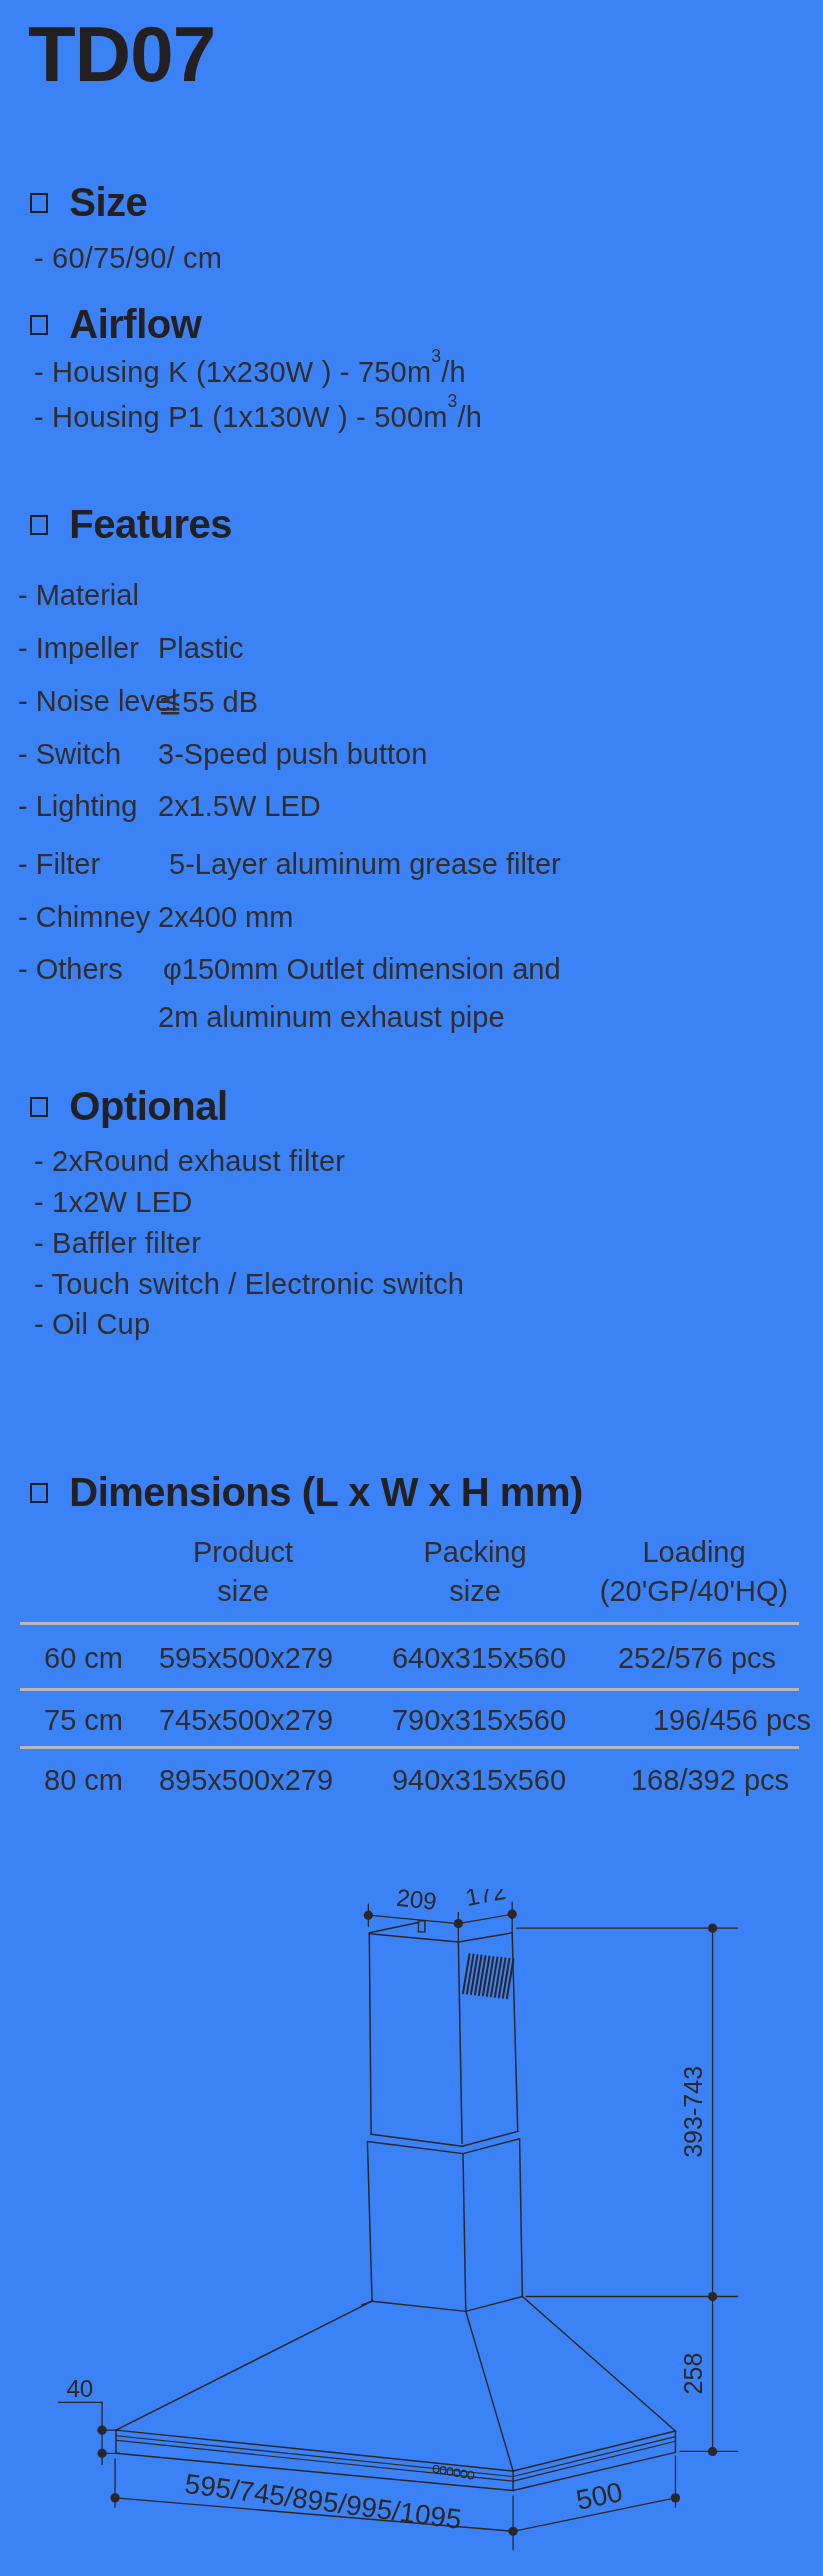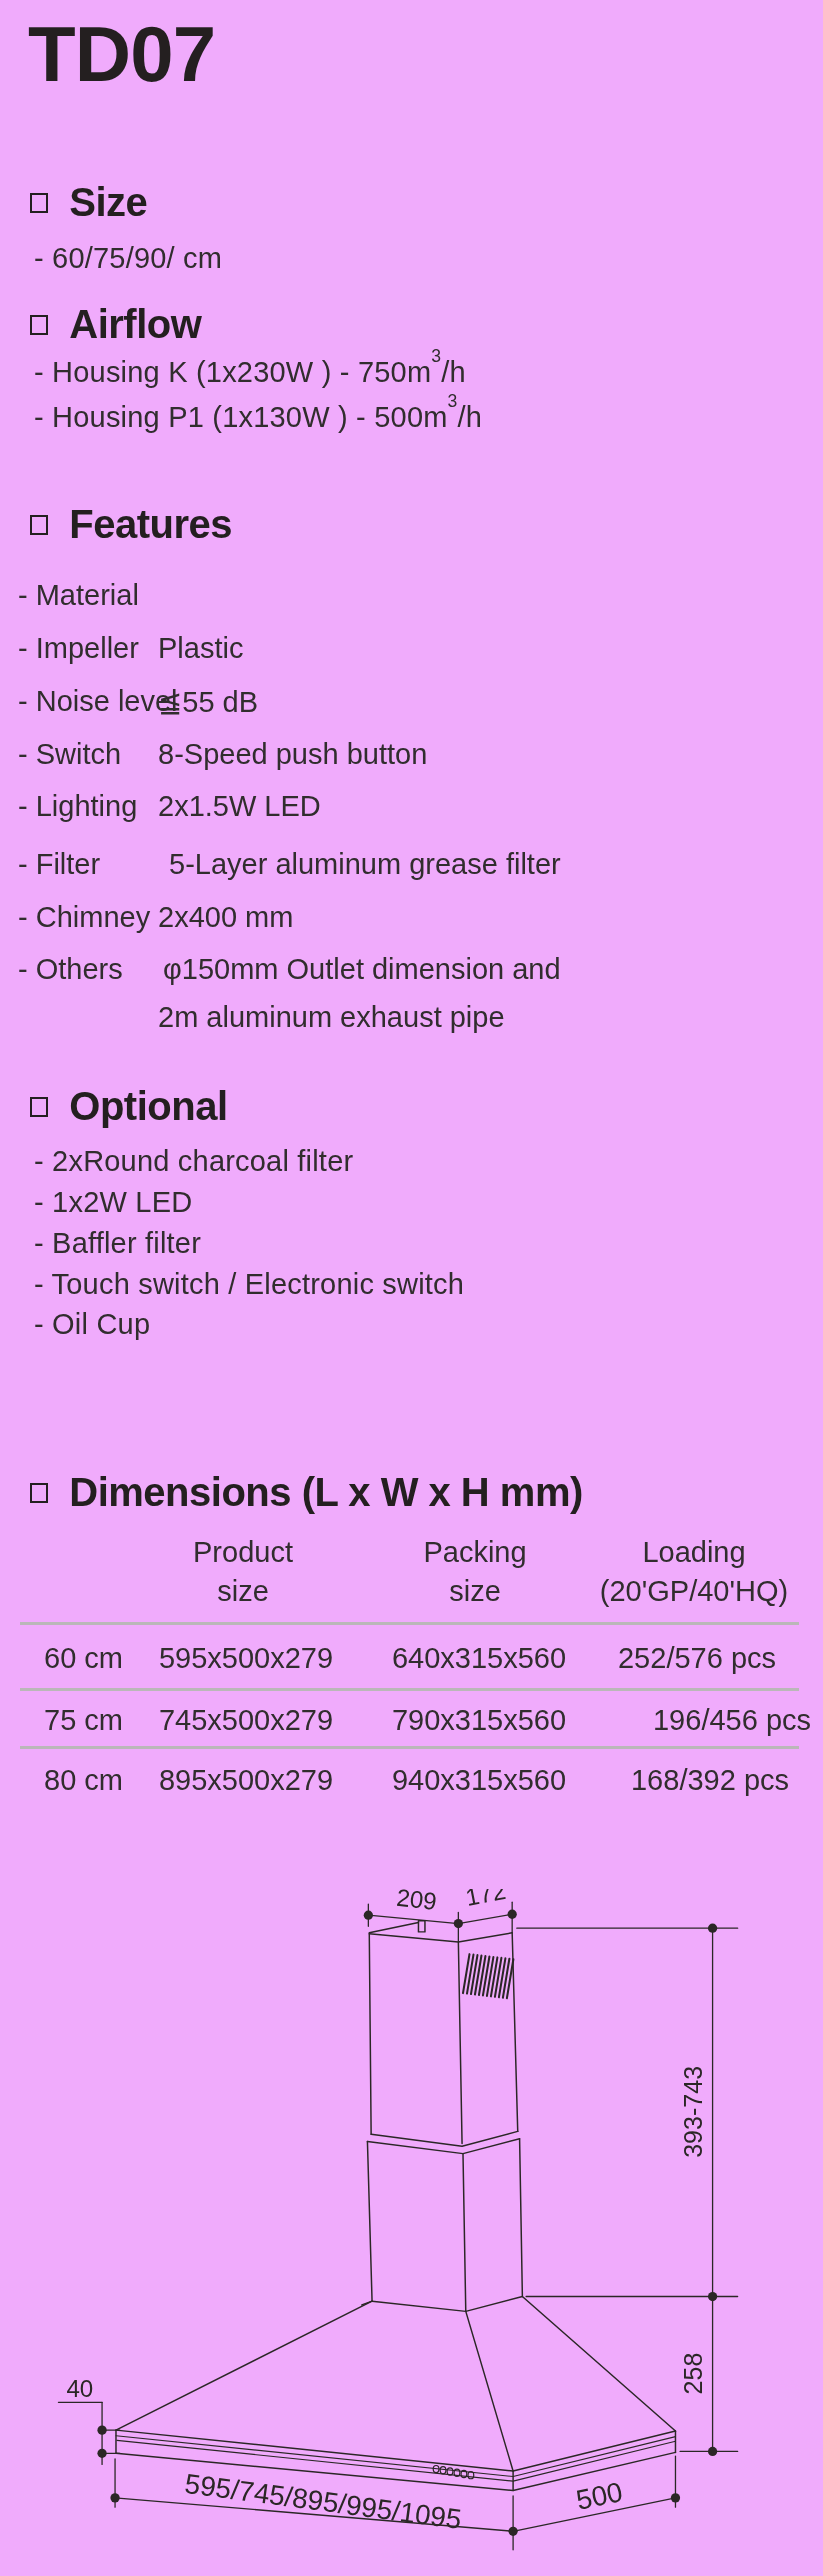--- a/index.html
+++ b/index.html
@@ -1,16 +1,16 @@
 <!DOCTYPE html>
 <html style="font-size:15px"><head>
 <meta charset="utf-8">
 <style>
   html,body{margin:0;padding:0;background:#ffffff;}
-  #page{position:relative;width:823px;height:2576px;background:#f0abfc;overflow:hidden;
+  #page{position:relative;width:823px;height:2576px;background:#3b82f6;overflow:hidden;
         font-family:"Liberation Sans","DejaVu Sans",sans-serif;color:#302c2d;}
   .abs{position:absolute;}
   #title{left:28px;top:15px;font-size:78px;font-weight:700;letter-spacing:-0.9px;color:#241f20;line-height:1;}
   .sec-head{position:absolute;left:30px;display:flex;align-items:center;gap:21.3px;}
   .sec-bullet{width:14px;height:16px;border:2.8px solid #241f20;flex:0 0 auto;margin-top:2.8px;}
   .sec-label{font-size:40px;font-weight:700;color:#241f20;letter-spacing:-0.5px;line-height:1;}
   .item{position:absolute;left:34px;font-size:29px;letter-spacing:0.2px;color:#312d2e;line-height:1.2;white-space:nowrap;}
   .feat-label{position:absolute;left:18px;font-size:29px;color:#312d2e;white-space:nowrap;}
   .feat-value{position:absolute;left:158px;font-size:29px;color:#312d2e;white-space:nowrap;}
   sup.cube{font-size:17.6px;position:relative;top:-9.3px;}
@@ -43,36 +43,36 @@
   <div class="sec-head" style="top:504px;">
     <div class="sec-bullet"></div>
     <div class="sec-label">Features</div>
   </div>
   <div class="feat-label" style="top:579px;">- Material</div>
   <div class="feat-label" style="top:632px;">- Impeller</div>
   <div class="feat-value" style="top:632px;">Plastic</div>
   <div class="feat-label" style="top:685px;">- Noise level</div>
   <div class="feat-value" style="top:685px;">≦55 dB</div>
   <div class="feat-label" style="top:738px;">- Switch</div>
-  <div class="feat-value" style="top:738px;">8-Speed push button</div>
+  <div class="feat-value" style="top:738px;">3-Speed push button</div>
   <div class="feat-label" style="top:790px;">- Lighting</div>
   <div class="feat-value" style="top:790px;">2x1.5W LED</div>
   <div class="feat-label" style="top:848px;">- Filter</div>
   <div class="feat-value" style="top:848px;margin-left:11px;">5-Layer aluminum grease filter</div>
   <div class="feat-label" style="top:901px;">- Chimney</div>
   <div class="feat-value" style="top:901px;">2x400 mm</div>
   <div class="feat-label" style="top:953px;">- Others</div>
   <div class="feat-value" style="top:953px;left:163px;">φ150mm Outlet dimension and</div>
   <div class="feat-value" style="top:1001px;">2m aluminum exhaust pipe</div>
 
   <div class="sec-head" style="top:1086px;">
     <div class="sec-bullet"></div>
     <div class="sec-label">Optional</div>
   </div>
-  <div class="item" style="top:1144px;">- 2xRound charcoal filter</div>
+  <div class="item" style="top:1144px;">- 2xRound exhaust filter</div>
   <div class="item" style="top:1185px;">- 1x2W LED</div>
   <div class="item" style="top:1226px;">- Baffler filter</div>
   <div class="item" style="top:1267px;">- Touch switch / Electronic switch</div>
   <div class="item" style="top:1307px;">- Oil Cup</div>
 
   <div class="sec-head" style="top:1472px;">
     <div class="sec-bullet"></div>
     <div class="sec-label">Dimensions (L x W x H mm)</div>
   </div>
 

